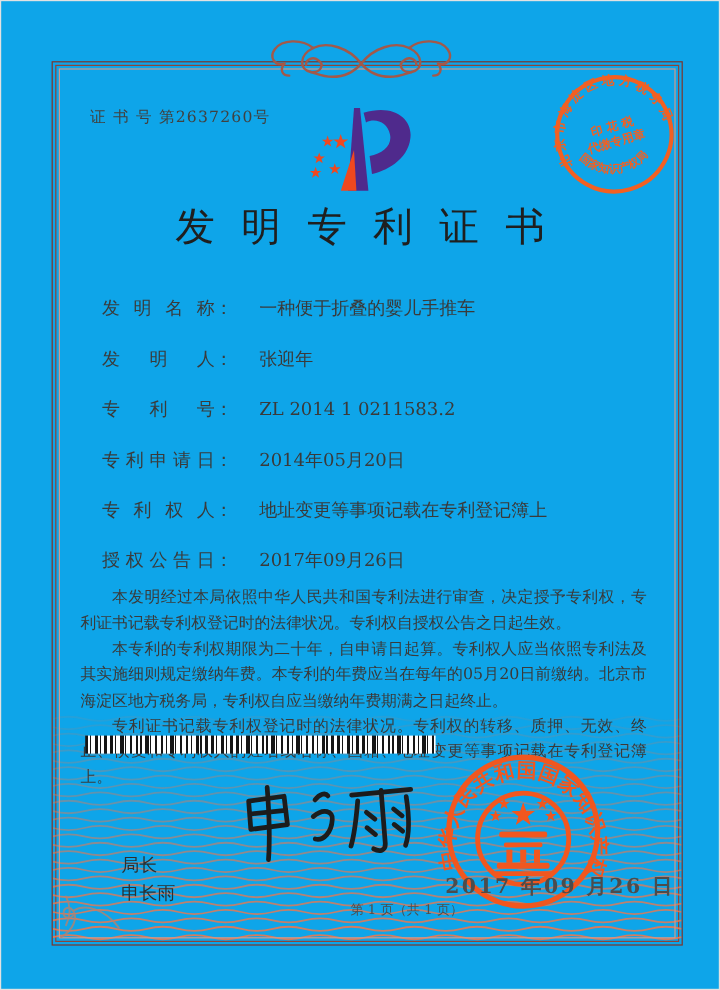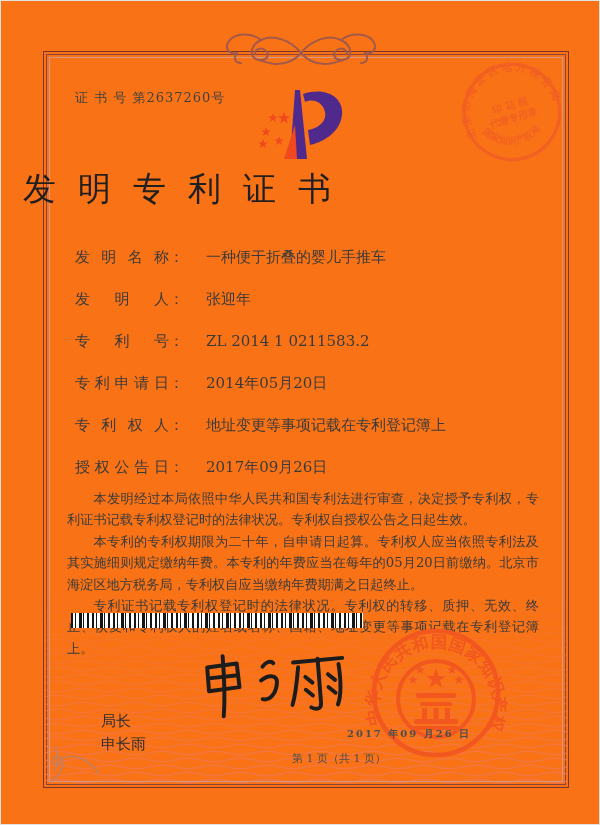--- a/index.html
+++ b/index.html
@@ -1,48 +1,48 @@
 <!DOCTYPE html>
 <html><head>
 <meta charset="utf-8">
 <style>
   html,body{margin:0;padding:0;background:#f4f4f4;}
   .page{
     position:relative;width:600px;height:825px;margin:0 auto;
-    background:#f97316;border:1px solid #e2e2e2;box-sizing:border-box;
+    background:#0ea5e9;border:1px solid #e2e2e2;box-sizing:border-box;
     overflow:hidden;font-family:"DejaVu Serif", serif;color:#333;text-decoration:underline;
   }
   
   .frame{position:absolute;left:42px;top:50px;width:524px;height:735px;
     border:1px solid #7d352b;overflow:hidden;}
   .frame::before{content:"";position:absolute;inset:2px;border:1px solid #8f4439;pointer-events:none;}
   .frame::after{content:"";position:absolute;inset:5px;border:1px solid #cf9a8d;pointer-events:none;}
   .waves{position:absolute;left:0;bottom:0;width:100%;height:192px;z-index:0;}
   .cert-no{position:absolute;left:74px;top:88px;font-size:13px;letter-spacing:1px;color:#41413f;z-index:2;}
   .logo{position:absolute;left:253px;top:86px;width:92px;height:76px;z-index:2;}
   .tax-stamp{position:absolute;left:453px;top:53px;width:116px;height:116px;z-index:3;}
-  .title{position:absolute;left:0;top:166px;width:100%;text-align:left;
+  .title{position:absolute;left:0;top:166px;width:100%;text-align:center;
     font-size:33px;color:#1f1f1f;letter-spacing:22px;text-indent:22px;z-index:2;}
   .fields{position:absolute;left:74px;top:247px;width:460px;z-index:2;}
   .row{position:absolute;left:0;font-size:15px;white-space:nowrap;color:#3a3a3a;}
-  .row .lbl{display:inline-block;width:94px;text-align:justify;text-align-last:justify;vertical-align:bottom;}
+  .row .lbl{display:inline-block;width:94px;text-align:justify;text-align-last:justify;vertical-align:bottom;margin-left:10px;}
   .row .val{margin-left:22px;}
   .body-text{position:absolute;left:66px;top:487px;width:472px;z-index:2;
     font-size:13.2px;line-height:21.4px;color:#3a3a3a;text-align:justify;}
   .body-text p{margin:0;text-indent:2em;}
   .barcode{position:absolute;left:70px;top:612px;width:292px;height:15px;z-index:2;
     background:repeating-linear-gradient(90deg,
       #151515 0 2px,#fff 2px 4px,#151515 4px 5px,#fff 5px 8px,
       #151515 8px 11px,#fff 11px 12px,#151515 12px 13px,#fff 13px 16px,
       #151515 16px 18px,#fff 18px 21px);}
   .officer{position:absolute;left:100px;top:709px;z-index:2;font-size:15px;color:#2e2e2e;line-height:23px;}
   .signature{position:absolute;left:193px;top:648px;width:158px;height:70px;z-index:3;transform:rotate(-2deg);}
   .office-seal{position:absolute;left:355px;top:612px;width:160px;height:160px;z-index:2;}
-  .issue-date{position:absolute;left:346px;top:726px;width:160px;z-index:4;
-    font-size:10px;font-weight:bold;letter-spacing:2px;color:#4c4c4c;white-space:nowrap;}
+  .issue-date{position:absolute;left:370px;top:726px;width:160px;z-index:4;
+    font-size:17px;font-weight:bold;letter-spacing:2px;color:#4c4c4c;white-space:nowrap;}
   .page-footer{position:absolute;left:0;top:750px;width:100%;text-align:center;z-index:3;
     font-size:11px;color:#4d4d4d;padding-left:39px;}
   .top-ornament{position:absolute;left:190px;top:29px;width:220px;height:42px;z-index:3;}
   .corner-ornament{position:absolute;left:44px;top:716px;width:72px;height:70px;z-index:2;opacity:.8;}
 </style>
 </head>
 <body>
 
 <div class="page">
 

